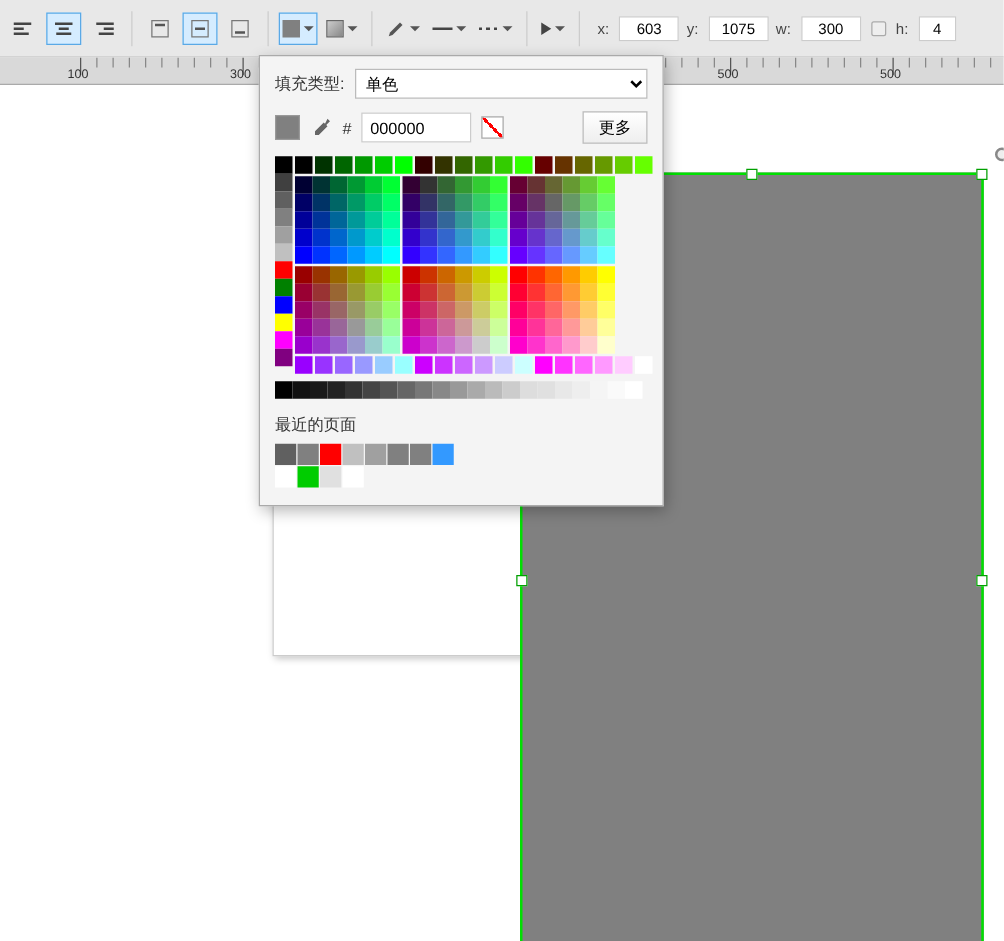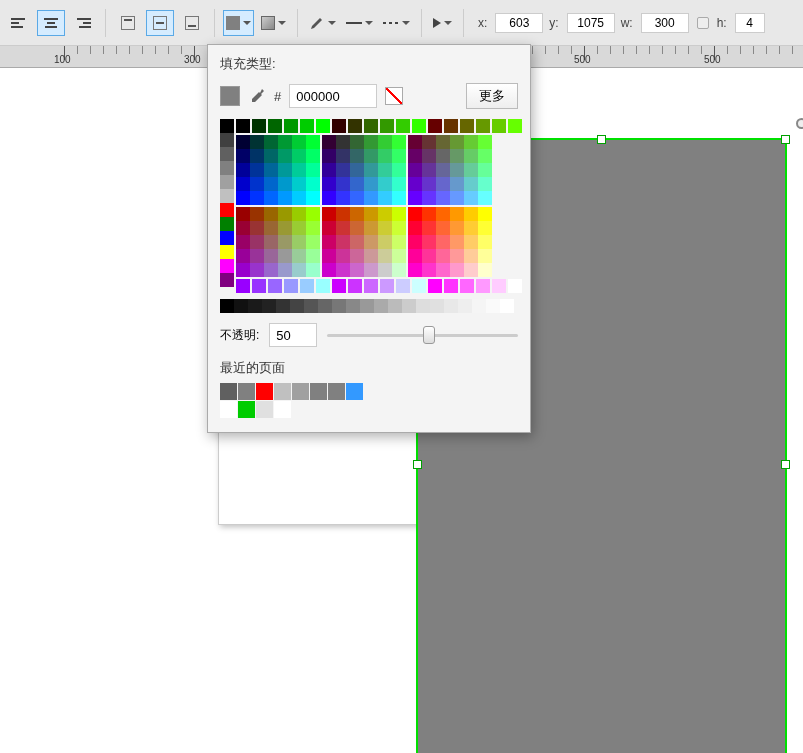--- a/index.html
+++ b/index.html
@@ -225,20 +225,23 @@
     <div class="handle" style="right:-5px;top:-5px"></div>
     <div class="handle" style="right:-5px;top:50%;margin-top:-5px"></div>
 
     <div class="handle" style="left:-5px;top:50%;margin-top:-5px"></div>
   </div>
 </div>
 
 <div class="popup">
   <div class="row">
     <label>填充类型:</label>
+    <select class="fill-type">
+      <option>单色</option>
+    </select>
   </div>
   <div class="row">
     <div class="square-icon" style="width: 20px; height: 20px; border: 1px solid rgb(153, 153, 153); background: rgb(128, 128, 128);"></div>
     <svg width="18" height="18" viewBox="0 0 18 18">
         <path d="M14 2l2 2-3 3 1 1-7 7H4v-3l7-7 1 1z" fill="#666"></path>
       </svg>
     <label>#</label>
     <input class="hex-input" value="000000" style="">
     <div class="nofill"></div>
     <div style="flex:1"></div>
@@ -516,28 +519,20 @@
       <div class="sw" style="background: rgb(204, 204, 204);"></div>
       <div class="sw" style="background: rgb(221, 221, 221);"></div>
       <div class="sw" style="background: rgb(224, 224, 224);"></div>
       <div class="sw" style="background: rgb(232, 232, 232);"></div>
       <div class="sw" style="background: rgb(238, 238, 238);"></div>
       <div class="sw" style="background: rgb(245, 245, 245);"></div>
       <div class="sw" style="background: rgb(250, 250, 250);"></div>
       <div class="sw" style="background: rgb(255, 255, 255);"></div>
     </div>
 
-  <div class="opacity-row" style="margin-top:10px">
-    <label>不透明:</label>
-    <input class="opacity-input" value="50" style="">
-    <div class="slider">
-      <div class="slider-track"></div>
-      <div class="slider-thumb" style="left:50%"></div>
-    </div>
-  </div>
 
   <div class="recent-section">
     <div class="recent-col">
       <div class="section-label">最近的页面</div>
       <div class="recent-grid" id="recent2">
           <div class="sw" style="background: rgb(96, 96, 96);"></div>
           <div class="sw" style="background: rgb(128, 128, 128);"></div>
           <div class="sw" style="background: rgb(255, 0, 0);"></div>
           <div class="sw" style="background: rgb(192, 192, 192);"></div>
           <div class="sw" style="background: rgb(160, 160, 160);"></div>

